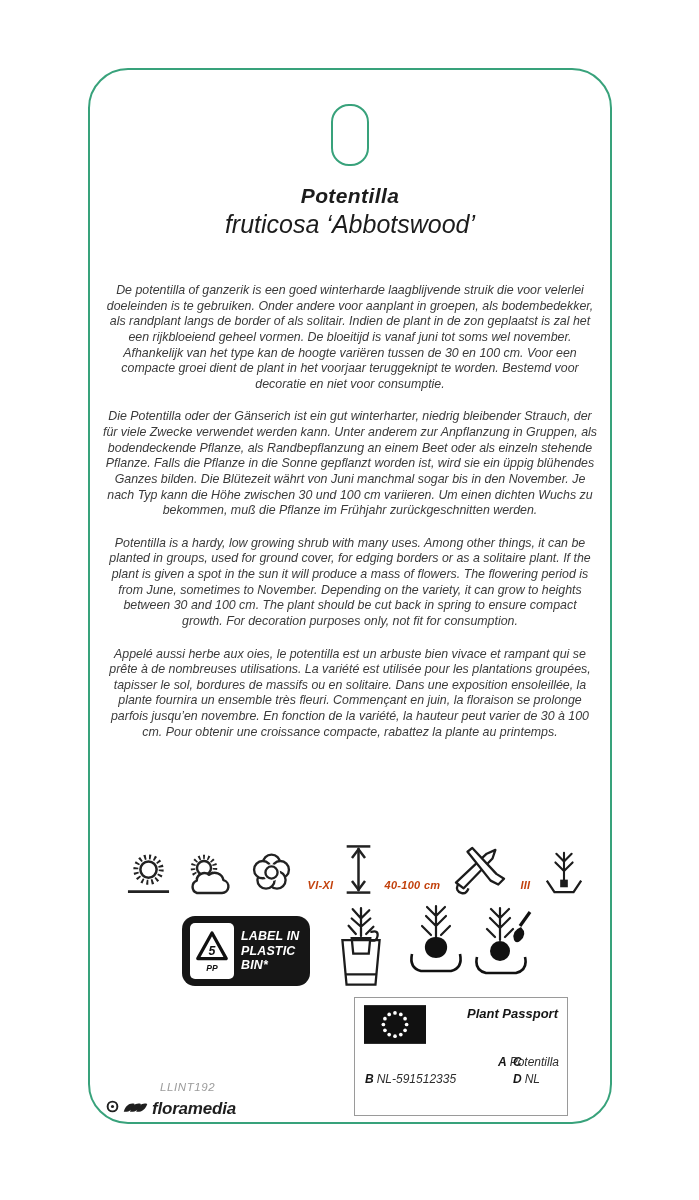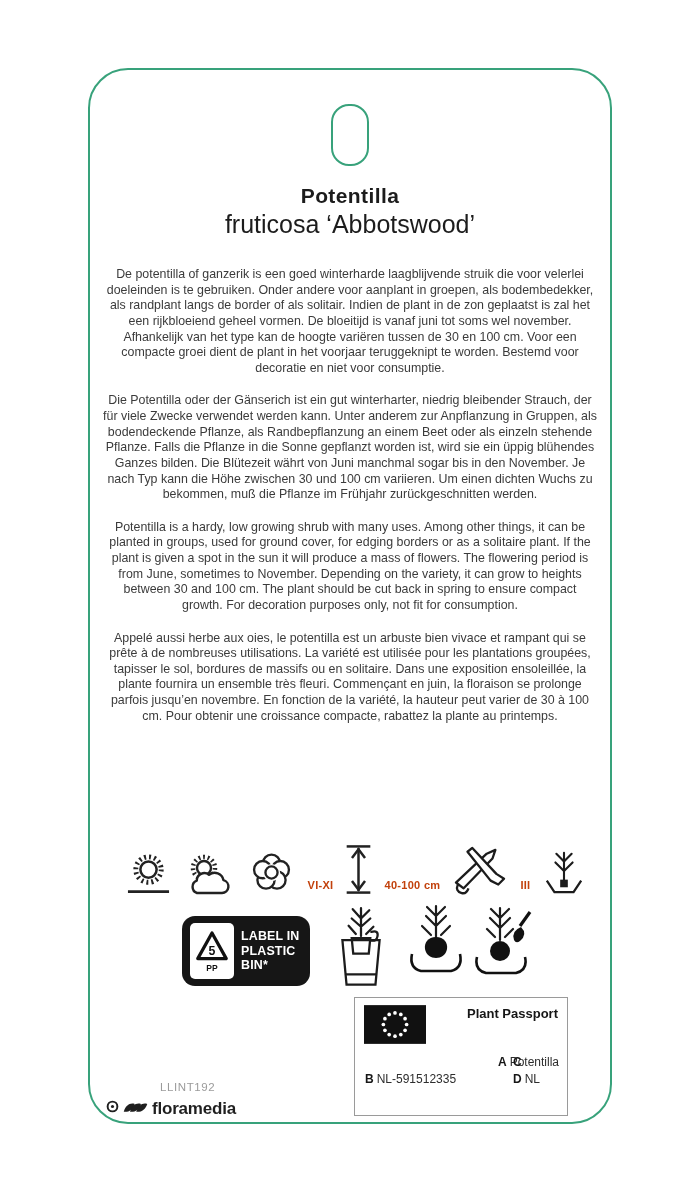--- a/index.html
+++ b/index.html
@@ -1,42 +1,42 @@
 <!DOCTYPE html>
 <html><head>
 <meta charset="utf-8">
 <style>
   html,body { margin:0; padding:0; }
   body {
     width:699px; height:1200px; background:#ffffff;
     font-family:"Liberation Sans", sans-serif;
     -webkit-font-smoothing:antialiased;
   }
-  .page { position:relative; width:699px; height:1200px; background:#ffffff; overflow:hidden; }
+  .page { position:relative; width:699px; height:1200px; background:#ffffff; overflow:hidden;font-style:italic; }
 
   
   .label {
     position:absolute; left:88px; top:68px; width:520px; height:1052px;
     background:#ffffff; border:2px solid #38a27b; border-radius:40px;
   }
   .hole {
     position:absolute; left:50%; top:34px; transform:translateX(-50%);
     width:34px; height:58px; border:2.5px solid #38a27b; border-radius:18px;
     background:#fff;
   }
 
   .title-block { position:absolute; top:114px; left:0; right:0; text-align:center; color:#1c1c1c; }
   .title { font-size:21px; font-weight:bold; letter-spacing:0.4px; }
   .subtitle { font-size:25px; margin-top:2px; }
 
   .descriptions {
     position:absolute; top:197px; left:12px; right:12px;
     font-size:12.4px; line-height:1.26; text-align:center; color:#3b3b3b;
   }
-  .descriptions p { margin:0 0 17px 0; }
+  .descriptions p { margin:16px 0 17px 0; }
 
   
   .care-row {
     position:absolute; top:758px; left:0; right:0; height:68px;
     display:flex; justify-content:center; align-items:flex-end; gap:13px;
     padding-left:10px;
   }
   .care-row svg { display:block; }
   .ci { display:block; }
   .ci-label { font-size:11px; font-weight:600; color:#c2410c; margin-bottom:5px; letter-spacing:0.3px; }

